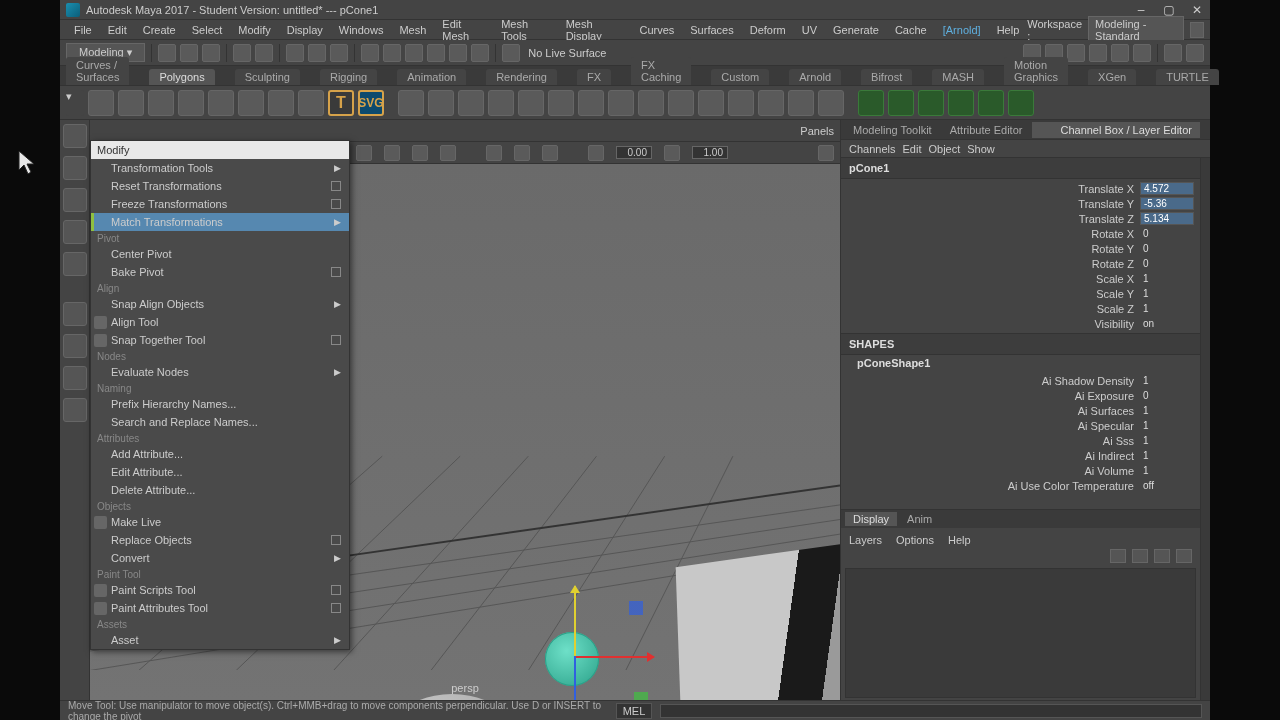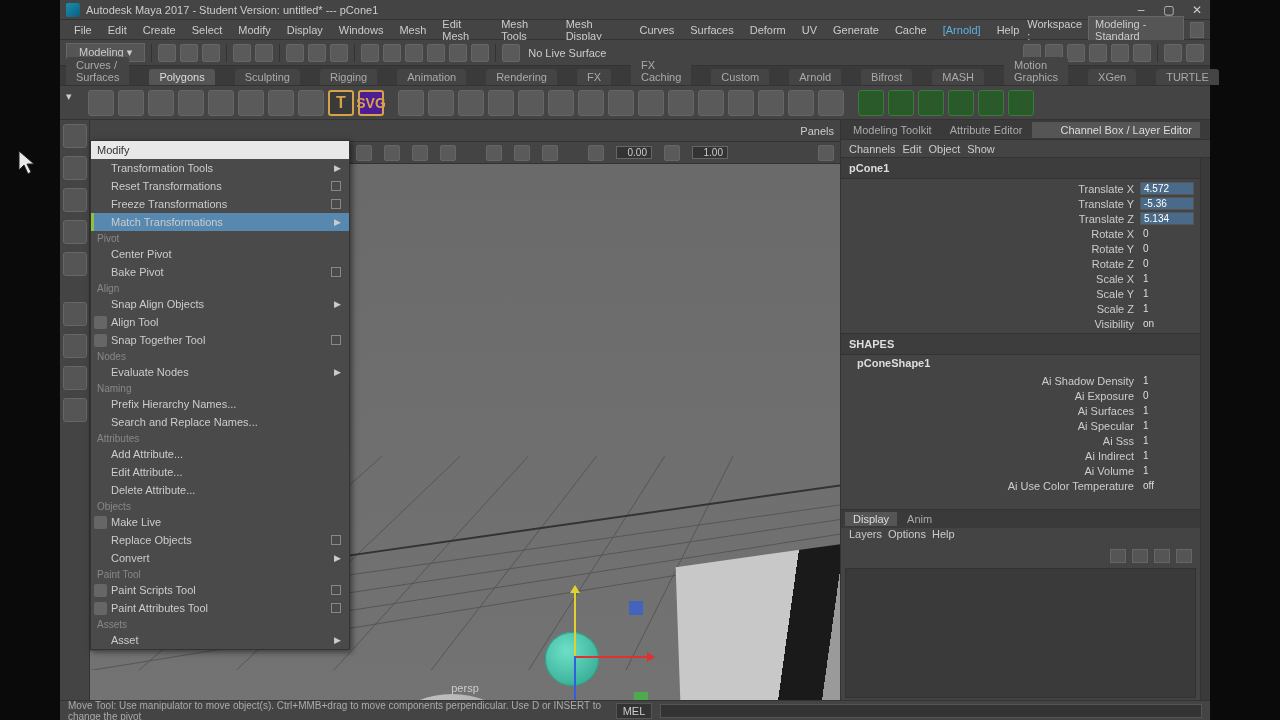--- a/index.html
+++ b/index.html
@@ -20,21 +20,21 @@
 .toolbar1 .tb-ic { width: 18px; height: 18px; background: #5a5a5a; border: 1px solid #666; border-radius: 2px; }
 .toolbar1 .sep { width: 1px; height: 18px; background: #333; margin: 0 2px; }
 .toolbar1 .lbl { margin: 0 4px; }
 .shelftabs { height: 20px; background: #3a3a3a; display: flex; align-items: flex-end; padding: 0 6px; gap: 20px; border-bottom: 1px solid #333; }
 .shelftabs .tab { padding: 2px 10px; background: #444; border-radius: 3px 3px 0 0; color: #aaa; cursor: pointer; }
 .shelftabs .tab.active { background: #555; color: #ddd; }
 .shelfbar { height: 34px; background: #444; display: flex; align-items: center; padding: 0 6px; gap: 4px; border-bottom: 1px solid #333; }
 .shelfbar .sic { width: 26px; height: 26px; background: #5a5a5a; border: 1px solid #666; border-radius: 3px; }
 .shelfbar .sic.g { background: #2a5a2a; border-color: #3a7a3a; }
 .shelfbar .sic.t { background: #3a3a3a; border: 2px solid #d6a24a; color: #d6a24a; display:flex; align-items:center; justify-content:center; font-size:16px; font-weight:bold;}
-.shelfbar .sic.svg { background: #4c1d95; border: 2px solid #d6a24a; color: #d6a24a; display:flex; align-items:center; justify-content:center; font-size:14px; font-weight:bold;}
+.shelfbar .sic.svg { background: #0c4a6e; border: 2px solid #d6a24a; color: #d6a24a; display:flex; align-items:center; justify-content:center; font-size:12px; font-weight:bold;}
 .main { flex: 1; display: flex; min-height: 0; }
 .leftcol { width: 30px; background: #444; border-right: 1px solid #333; display: flex; flex-direction: column; align-items: center; padding-top: 4px; gap: 8px; }
 .leftcol .tool { width: 24px; height: 24px; background: #555; border: 1px solid #666; border-radius: 3px; }
 .viewport { flex: 1; display: flex; flex-direction: column; position: relative; background: #6b6b6b; }
 .vp-hdr { height: 22px; background: #444; display: flex; align-items: center; padding: 0 6px; color: #aaa; border-bottom:1px solid #333;}
 .vp-bar { height: 22px; background: #444; display: flex; align-items: center; padding: 0 6px; gap: 12px; border-bottom:1px solid #333;}
 .vp-bar .vic { width: 16px; height: 16px; background: #5a5a5a; border: 1px solid #666; border-radius: 2px; }
 .vp-bar .num { background: #333; border: 1px solid #666; padding: 0 4px; min-width: 36px; text-align: right; font-size: 10px; }
 .vp-canvas { flex: 1; position: relative; background: linear-gradient(#6a6a6a,#737373); overflow: hidden; }
 .vp-persp { position: absolute; bottom: 6px; left: 50%; transform: translateX(-50%); color: #ccc; font-size: 11px; }
@@ -49,21 +49,21 @@
 .attr-row .lbl { flex: 1; text-align: right; padding-right: 6px; color: #ccc; }
 .attr-row .val { width: 54px; background: #2a2a2a; border: 1px solid #555; padding: 0 3px; color: #ddd; font-size: 10px; }
 .attr-row .val.sel { background: #4a6a8a; color: #fff; }
 .attr-row .valt { width: 54px; padding: 0 3px; color: #ddd; font-size: 10px; }
 .shapes-hdr { padding: 4px 8px; font-weight: bold; color: #ddd; background:#3d3d3d; border-top:1px solid #333; border-bottom:1px solid #333;}
 .shapes-name { padding: 2px 16px; color: #ddd; font-weight: bold; }
 .layerpanel { border-top: 1px solid #333; }
 .lp-tabs { height: 18px; background: #3a3a3a; display: flex; align-items: center; gap: 2px; padding: 0 4px; }
 .lp-tabs .t { padding: 1px 8px; color: #aaa; cursor:pointer; }
 .lp-tabs .t.active { background: #555; color: #ddd; }
-.lp-menu { height: 18px; display: flex; align-items: flex-start; gap: 6px; padding: 0 8px; }
+.lp-menu { height: 18px; display: flex; align-items: flex-end; gap: 14px; padding: 0 8px; }
 .lp-icons { height: 20px; display: flex; align-items: center; justify-content: flex-end; gap: 6px; padding: 0 8px; }
 .lp-icons .ic { width: 16px; height: 14px; background: #555; border: 1px solid #666; }
 .lp-body { height: 130px; background: #3a3a3a; border: 1px solid #333; margin: 2px 4px; }
 .statusbar { height: 20px; background: #444; border-top: 1px solid #333; display: flex; align-items: center; padding: 0 8px; gap: 8px; }
 .statusbar .txt { flex: 1; color: #aaa; font-size: 10px; }
 .statusbar .mel { background: #333; padding: 1px 6px; border: 1px solid #555; }
 .statusbar .inp { flex:1; height:14px; background:#333; border:1px solid #555;}
 
 .dropdown { position: absolute; left: 90px; top: 140px; width: 260px; background: #4a4a4a; border: 1px solid #333; box-shadow: 2px 2px 6px rgba(0,0,0,0.5); z-index: 100; }
 .dropdown .hdr { background: #e8e8e8; color: #333; padding: 3px 6px; font-weight: normal; }

